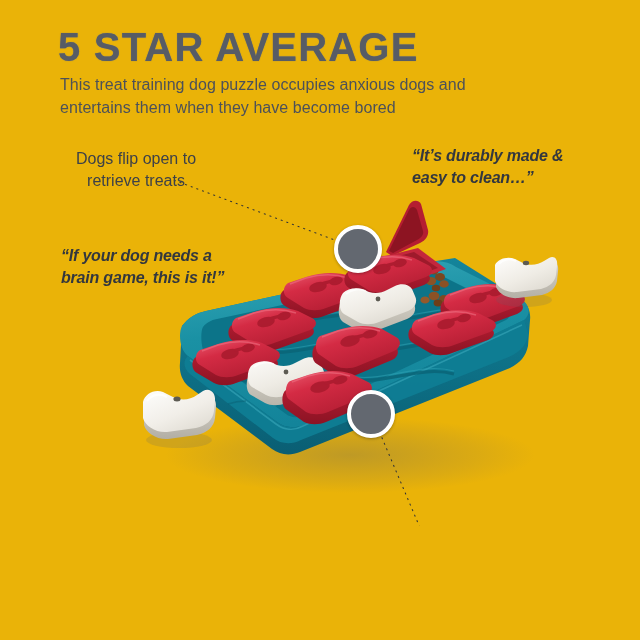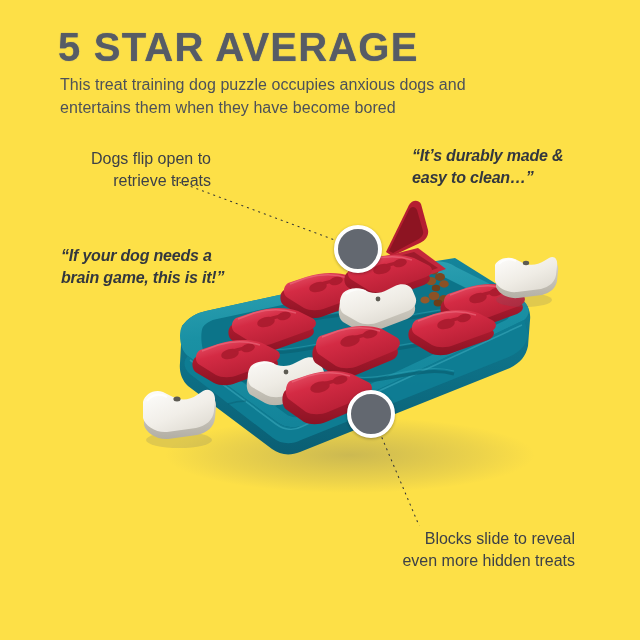--- a/index.html
+++ b/index.html
@@ -2,21 +2,21 @@
 <html><head>
 <meta charset="utf-8">
 <style>
   html, body {
     margin: 0; padding: 0;
     background: #ffffff;
   }
   #canvas {
     position: relative;
     width: 640px; height: 640px;
-    background: #fde047;
+    background: #eab308;
     overflow: hidden;
     font-family: "Liberation Sans", sans-serif;
     -webkit-font-smoothing: antialiased;
   }
 
   
   #headline {
     position: absolute;
     left: 58px; top: 26px;
     width: 470px;
@@ -45,21 +45,21 @@
     color: #3d4148;
     line-height: 1.38;
   }
   .callout.plain { font-weight: normal; }
   .callout.quote {
     font-style: italic;
     font-weight: bold;
     color: #33373e;
     letter-spacing: -0.2px;
   }
-  #callout-flip   { left: 61px;  top: 148px; width: 150px; text-align: right; }
+  #callout-flip   { left: 61px;  top: 148px; width: 150px; text-align: center; }
   #callout-brain  { left: 61px;  top: 245px; width: 180px; text-align: left; }
   #callout-durable{ left: 412px; top: 145px; width: 180px; text-align: left; }
   #callout-blocks { left: 400px; top: 528px; width: 175px; text-align: right; }
 
   
   .leader {
     position: absolute;
     transform-origin: 0 50%;
     height: 3px;
   }
@@ -467,15 +467,14 @@
   <div class="leader" id="leader-blocks">
     <div class="dots"></div>
   </div>
 
   <div class="target" id="target-top"></div>
   <div class="target" id="target-bottom"></div>
 
   <div class="callout plain" id="callout-flip">Dogs flip open to retrieve treats</div>
   <div class="callout quote" id="callout-durable">“It’s durably made &amp; easy to clean…”</div>
   <div class="callout quote" id="callout-brain">“If your dog needs a brain game, this is it!”</div>
-  <div class="callout plain" id="callout-blocks">Blocks slide to reveal even more hidden treats</div>
 
 </div>
 
 </body></html>

